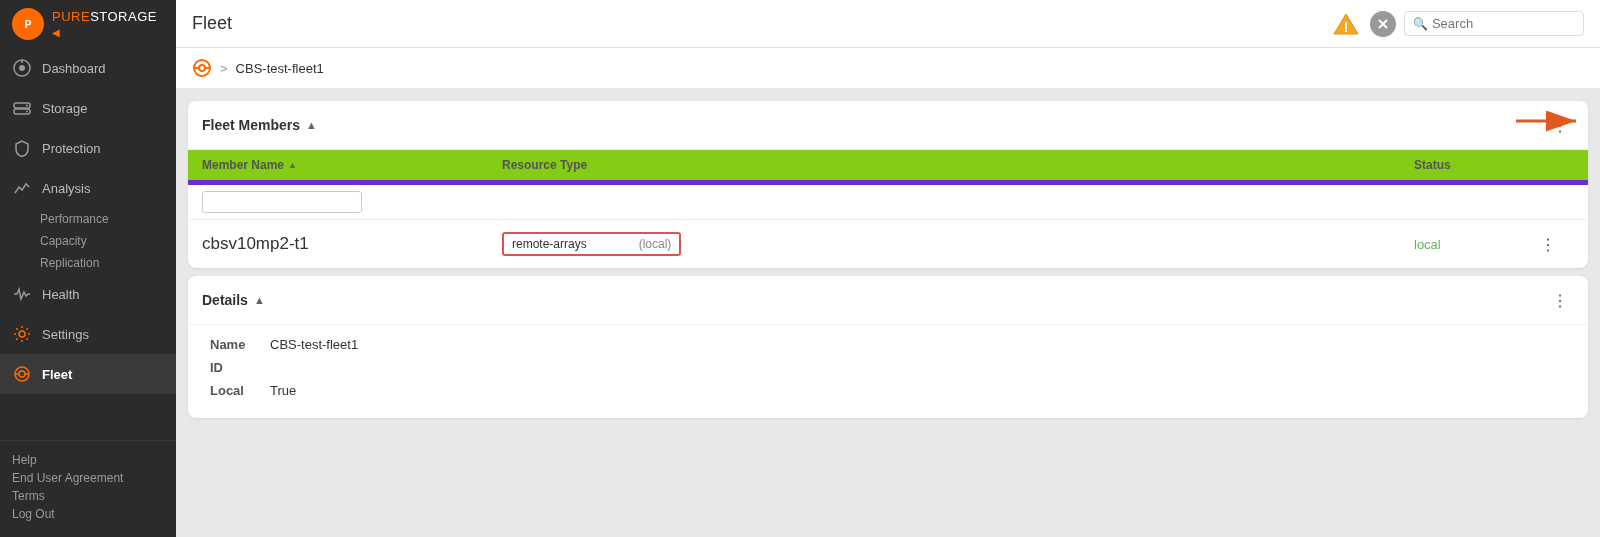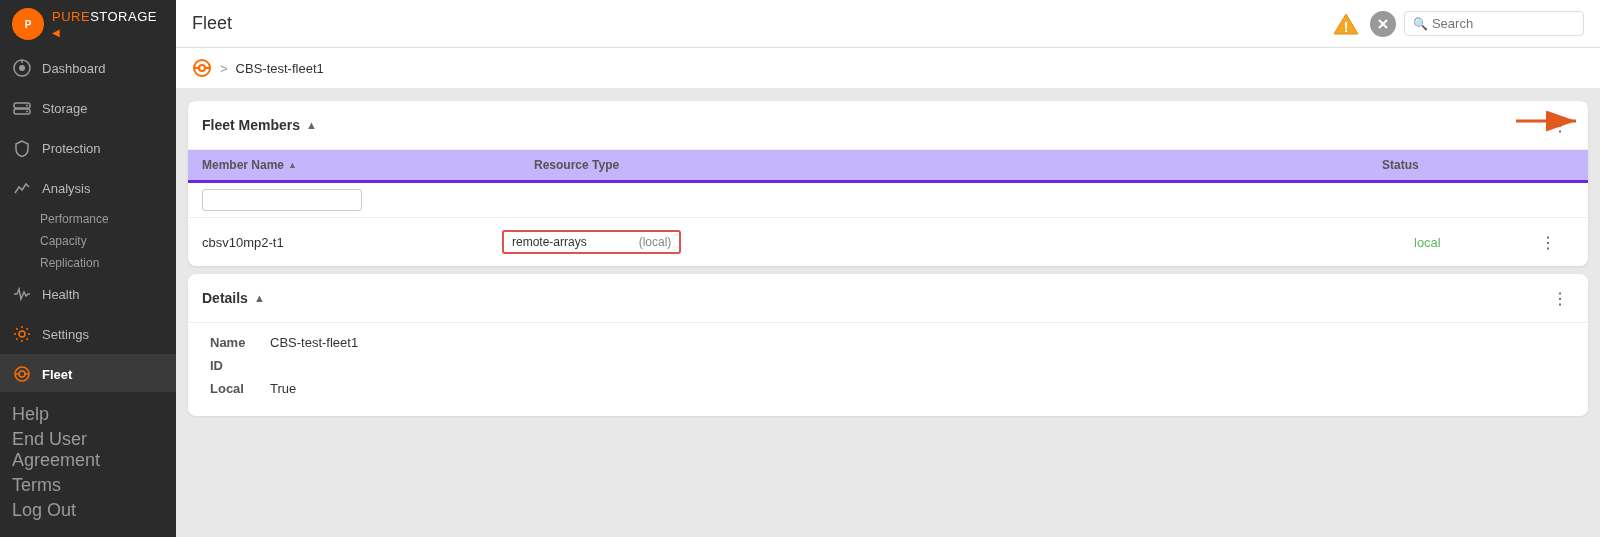--- a/index.html
+++ b/index.html
@@ -73,21 +73,21 @@
       cursor: pointer;
       font-size: 12px;
     }
     .sidebar-footer {
       padding: 12px;
       border-top: 1px solid #3a3a3a;
     }
     .sidebar-footer a {
       display: block;
       color: #999;
-      font-size: 18px;
+      font-size: 12px;
       margin-bottom: 4px;
       cursor: pointer;
       text-decoration: none;
     }
 
     
     .main {
       flex: 1;
       display: flex;
       flex-direction: column;
@@ -226,23 +226,22 @@
       border-radius: 4px;
       color: #555;
       font-size: 16px;
     }
 
     
     .table-container { width: 100%; }
     .table-header-row {
       display: flex;
       padding: 8px 14px;
-      background: #c4b5fd;
-      border-bottom: 3px solid #6d28d9;
-      gap: 32px;
+      background: #84cc16;
+      border-bottom: 5px solid #6d28d9;
     }
     .table-header-cell {
       font-size: 12px;
       font-weight: 600;
       color: #555;
       display: flex;
       align-items: center;
       gap: 4px;
     }
     .col-name { flex: 0 0 300px; }
@@ -265,21 +264,21 @@
     }
 
     .table-data-row {
       display: flex;
       align-items: center;
       padding: 10px 14px;
       border-bottom: 1px solid #f5f5f5;
     }
     .table-data-row:last-child { border-bottom: none; }
 
-    .cell-text { font-size: 13px; color: #333; }
+    .cell-text { font-size: 17px; color: #333; }
     .resource-badge {
       display: inline-flex;
       align-items: flex-start;
       gap: 4px;
       border: 2px solid #d9534f;
       border-radius: 3px;
       padding: 3px 8px;
       font-size: 12px;
       color: #333;
     }

